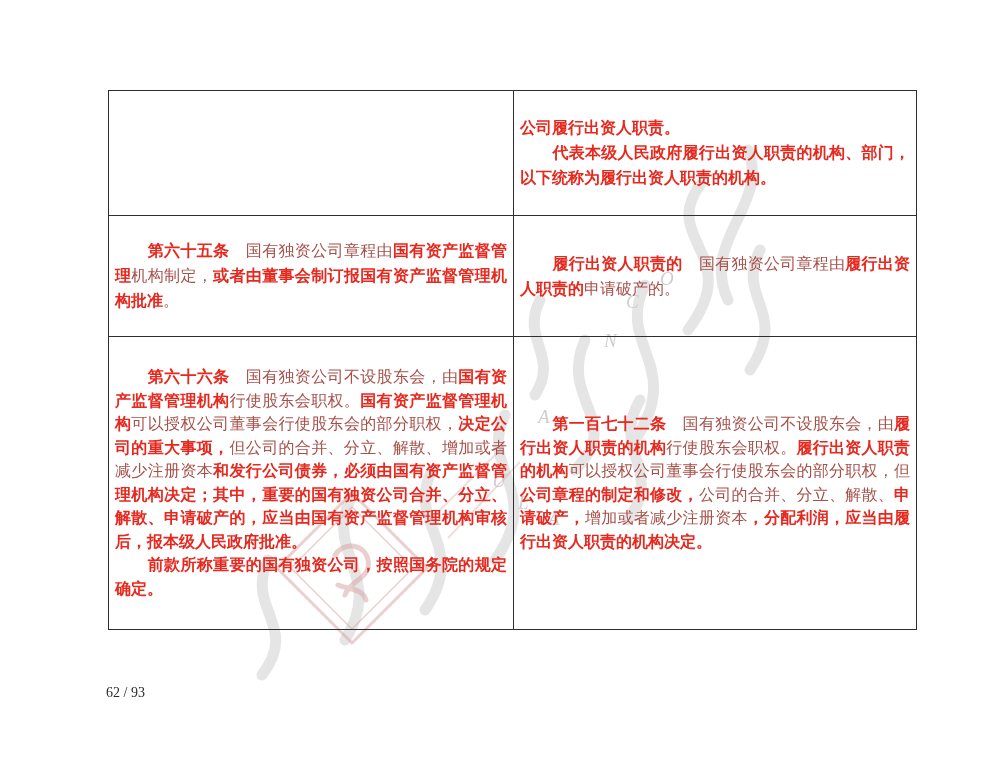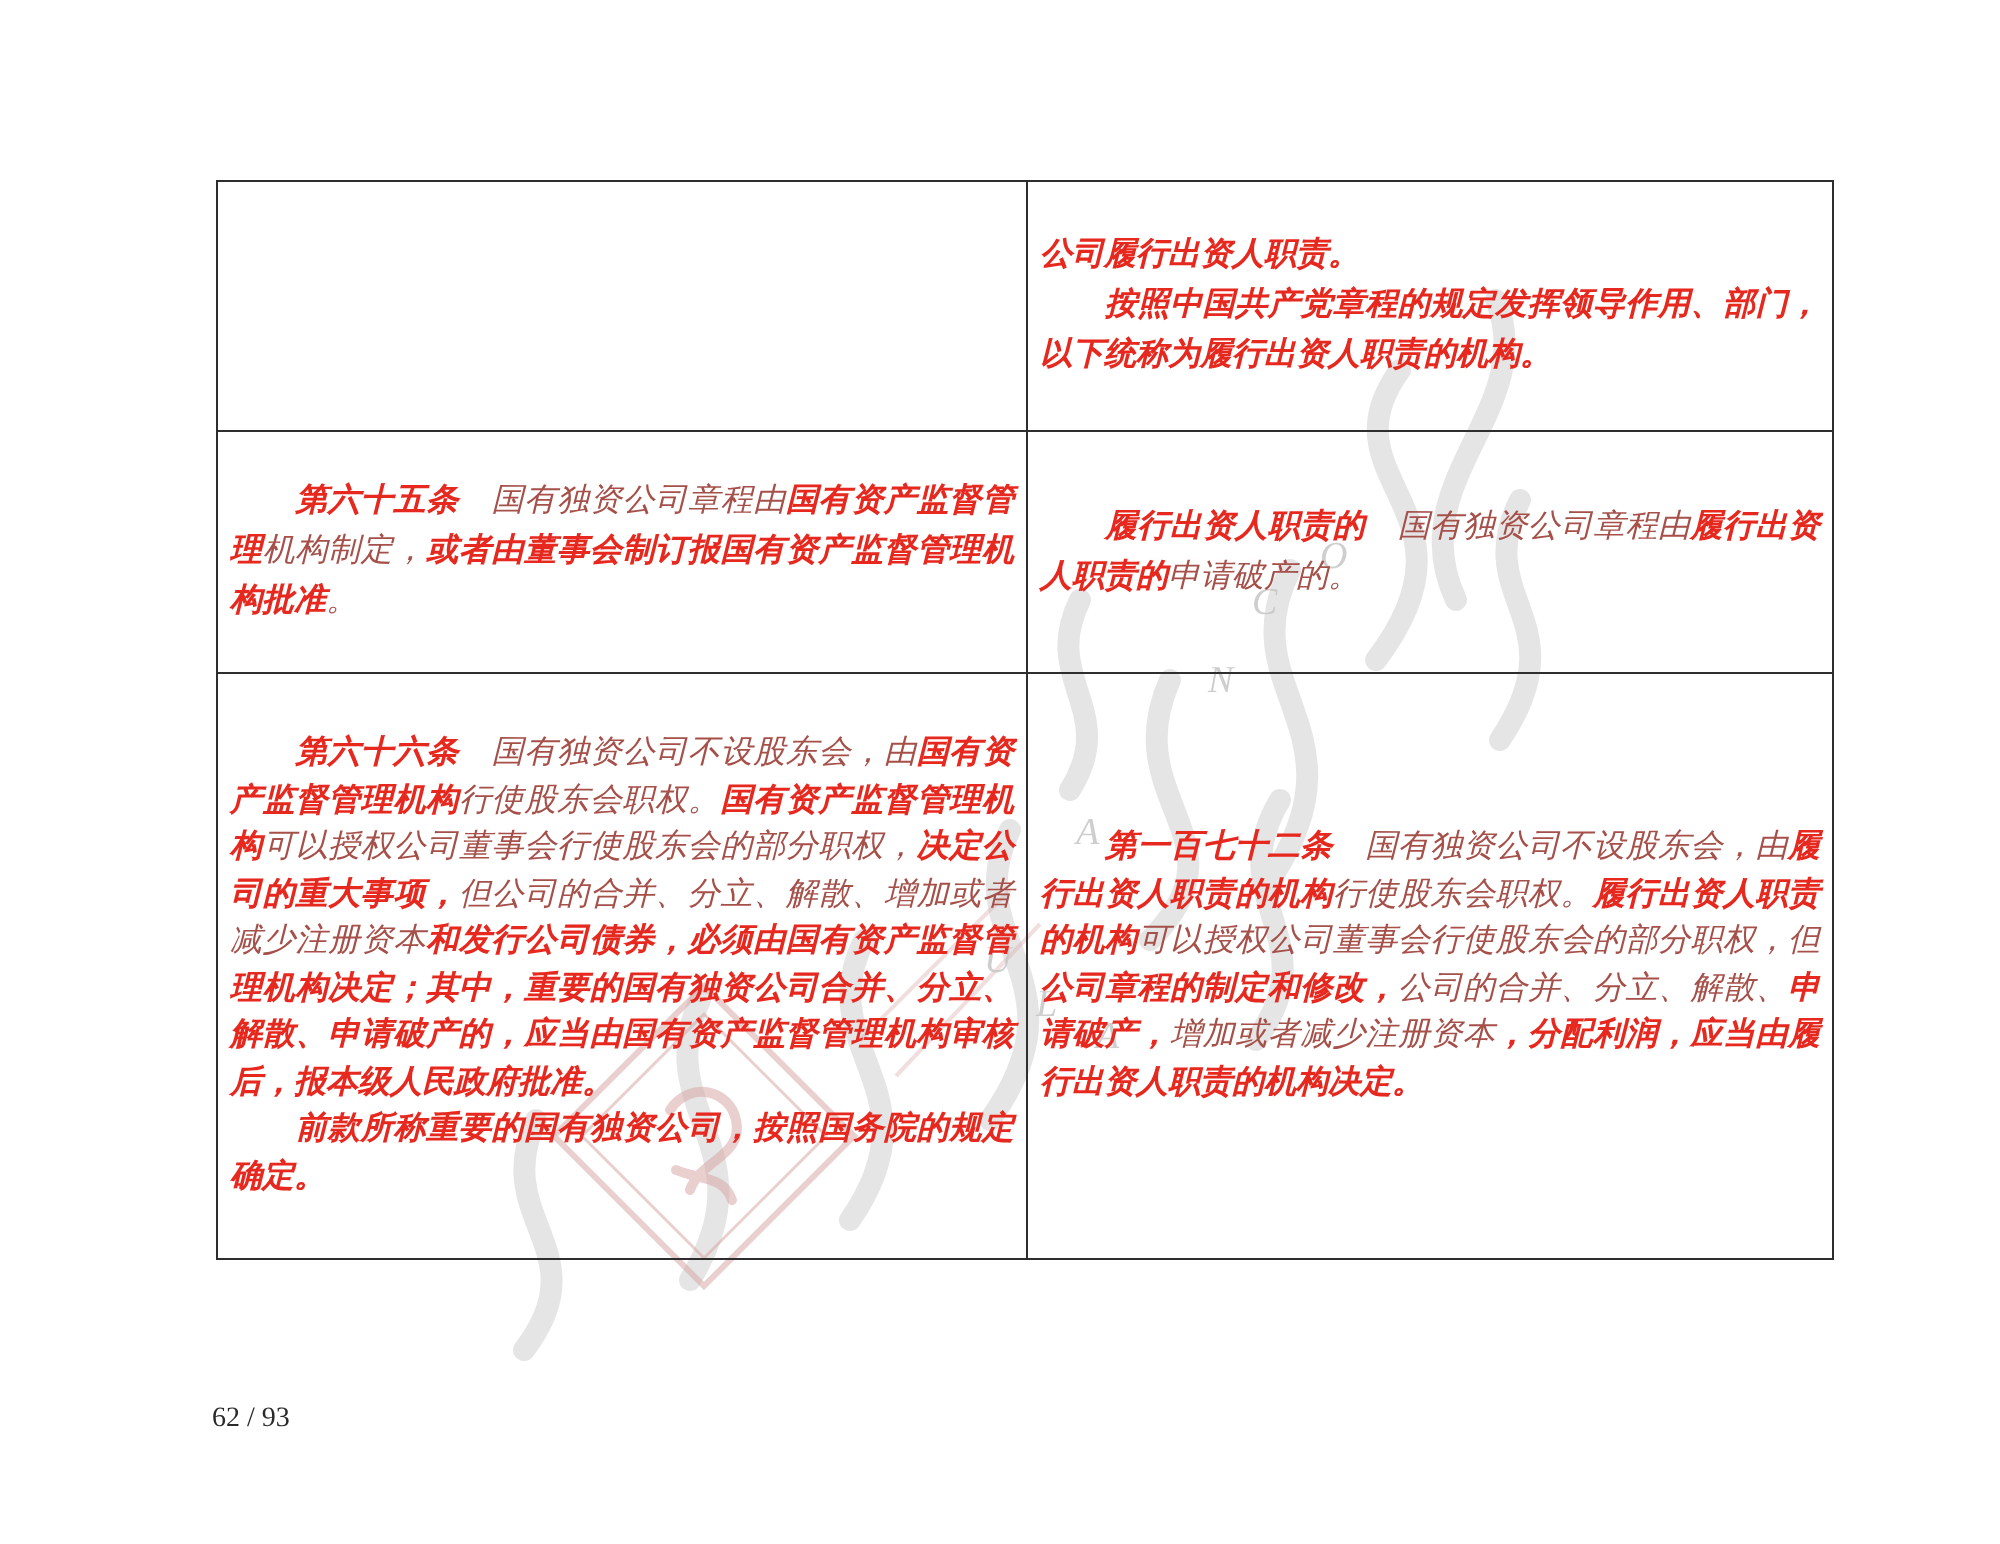--- a/index.html
+++ b/index.html
@@ -44,38 +44,37 @@
   .row-2{height:102px;}
   .row-3{height:99px;padding-left:24px;}
   .row-4{height:237px;}
 
   .para{
     margin:0;
     font-size:16px;
     line-height:25px;
     text-align:justify;
     word-break:break-all;
-    font-style:italic;
   }
   .row-4 .para{line-height:23.5px;}
 
   .rb{  
     font-family:"Liberation Sans",sans-serif;
     font-weight:bold;
     color:#e6281e;
   }
   .rn{  
     font-family:"Liberation Serif",serif;
     font-weight:normal;
     color:#a6504a;
   }
 
   
   .page-number{
-    position:absolute;left:106px;top:702px;
+    position:absolute;left:106px;top:685px;
     font-family:"Liberation Serif",serif;
     font-size:14px;color:#2a2a2a;
     z-index:2;
   }
 </style>
 </head>
 <body>
 
 <div class="page">
 
@@ -109,21 +108,21 @@
     <span class="wm-letter" style="left:518px;top:492px;">L</span>
     <span class="wm-letter" style="left:548px;top:508px;">A</span>
   </div>
 
   <table class="cmp-table">
     <tbody>
       <tr class="row-1">
         <td class="col-left"></td>
         <td class="col-right">
             <p class="para"><span class="rb">公司履行出资人职责。</span></p>
-            <p class="para"><span class="rb">　　按照中国共产党章程的规定发挥领导作用、部门，以下统称为履行出资人职责的机构。</span></p>
+            <p class="para"><span class="rb">　　代表本级人民政府履行出资人职责的机构、部门，以下统称为履行出资人职责的机构。</span></p>
           </td>
       </tr>
       <tr class="row-3">
         <td class="col-left">
             <p class="para"><span class="rn">　　</span><span class="rb">第六十五条</span><span class="rn">　国有独资公司章程由</span><span class="rb">国有资产监督管理</span><span class="rn">机构制定，</span><span class="rb">或者由董事会制订报国有资产监督管理机构批准</span><span class="rn">。</span></p>
           </td>
         <td class="col-right">
             <p class="para"><span class="rn">　　</span><span class="rb">履行出资人职责的</span><span class="rn">　国有独资公司章程由</span><span class="rb">履行出资人职责的</span><span class="rn">申请破产的。</span></p>
           </td>
       </tr>

